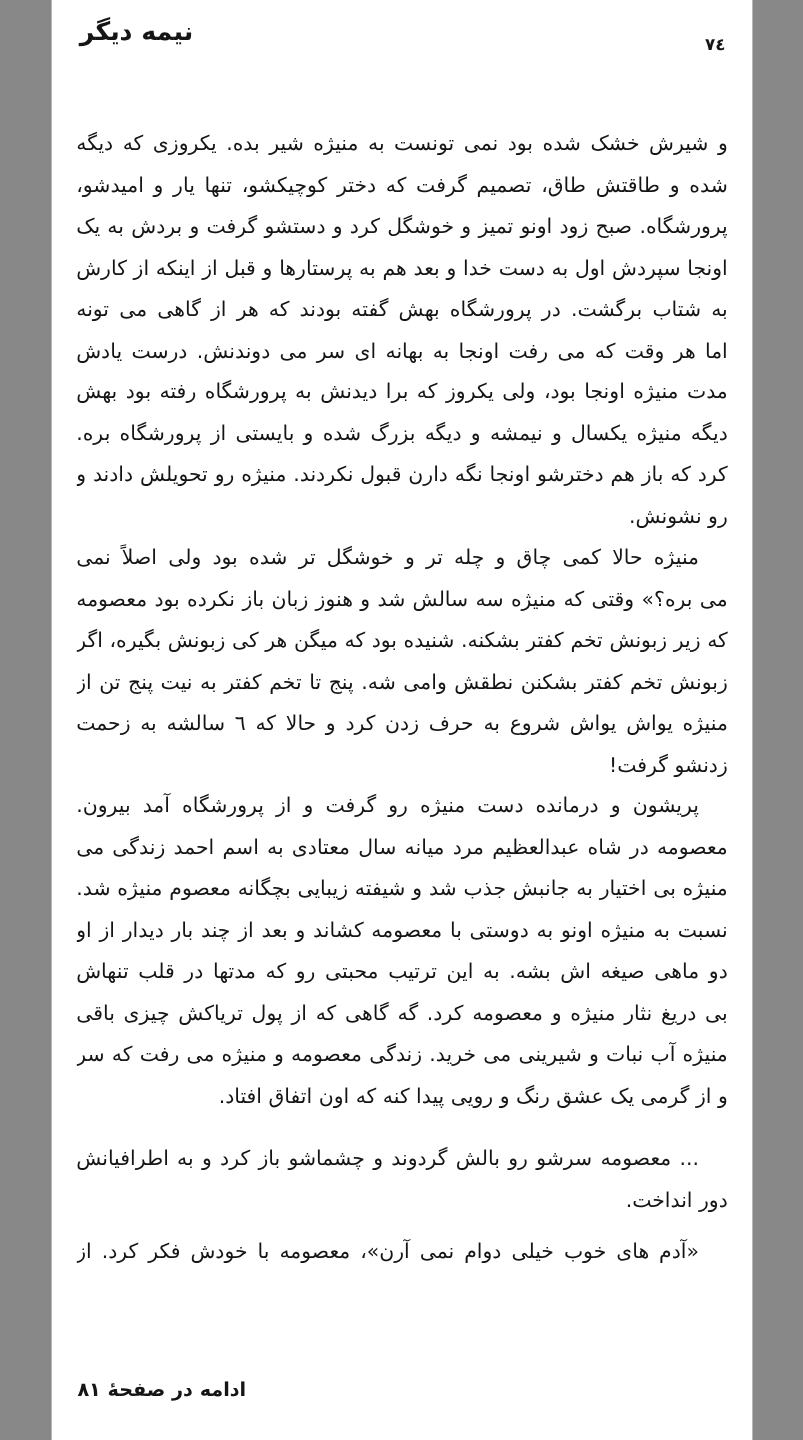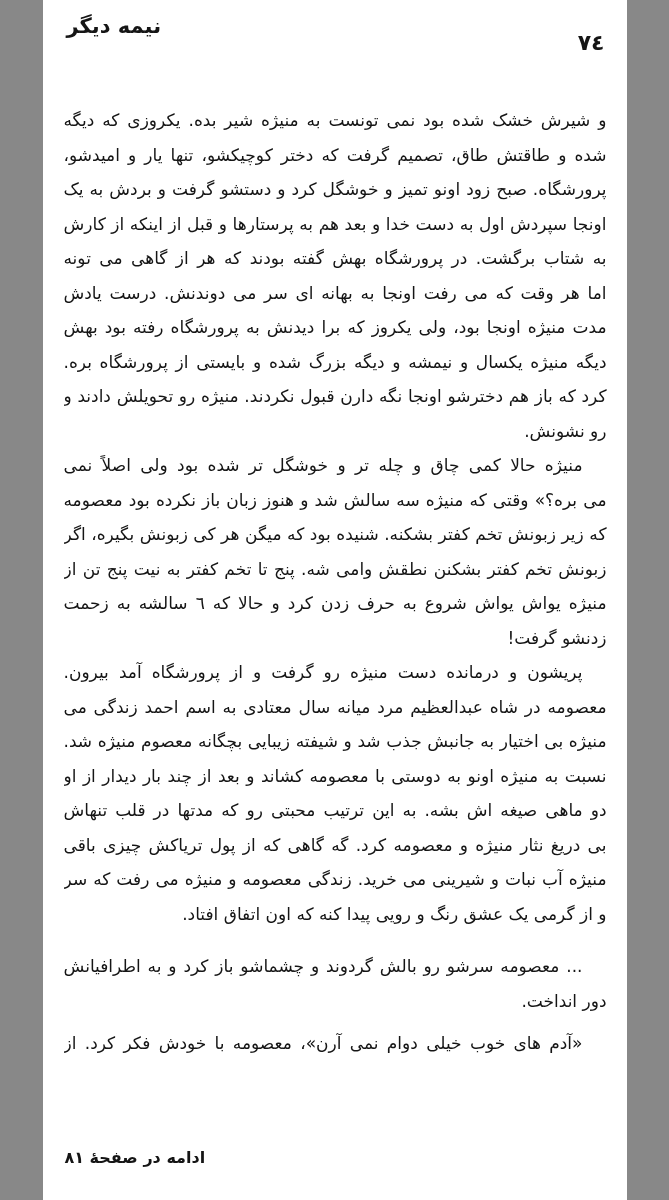--- a/index.html
+++ b/index.html
@@ -19,21 +19,21 @@
     left: 24px;
     font-size: 21px;
     font-weight: bold;
     direction: rtl;
     letter-spacing: 0.5px;
   }
   .page-number {
     position: absolute;
     top: 30px;
     right: 22px;
-    font-size: 22px;
+    font-size: 14px;
     font-weight: bold;
     direction: rtl;
     margin-left: 24px;
   }
   .body-text {
     position: absolute;
     top: 103px;
     left: 21px;
     right: 20px;
     direction: rtl;

